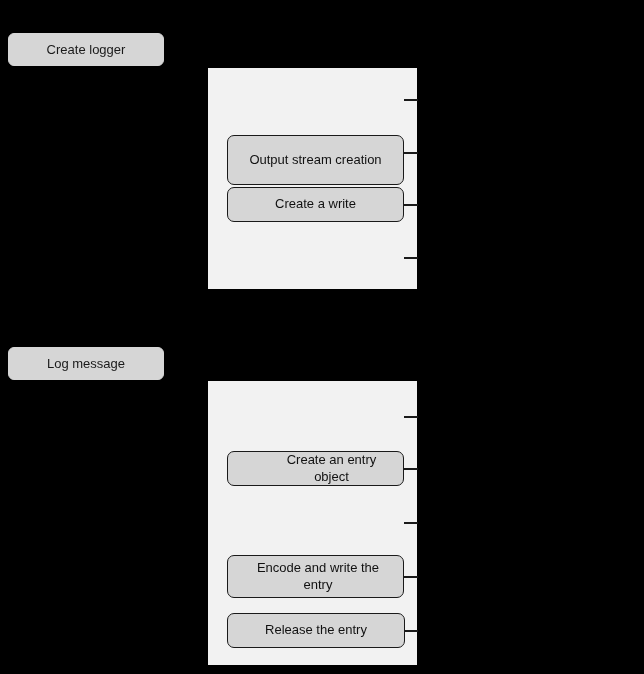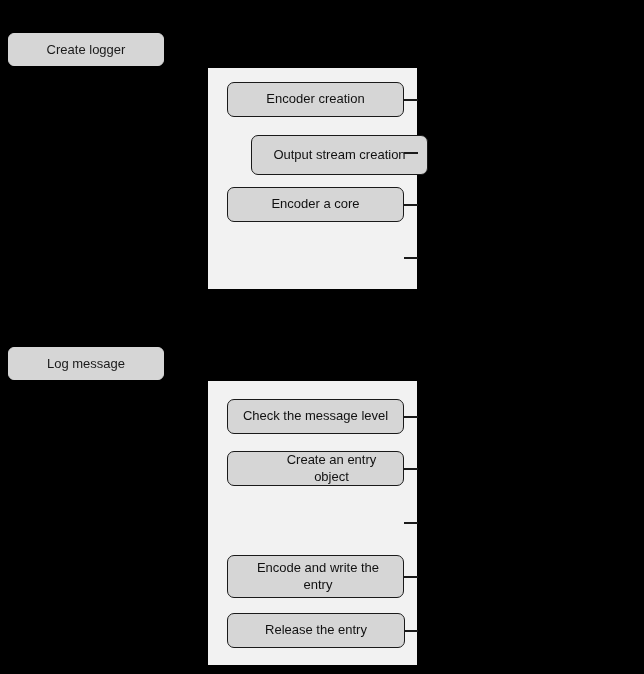--- a/index.html
+++ b/index.html
@@ -78,37 +78,35 @@
 </head>
 <body>
 
 <div class="canvas">
 
   <div class="phase-label" style="left:8px; top:33px; width:156px; height:33px;">Create logger</div>
 
   <div class="step-group" style="left:208px; top:68px; width:209px; height:221px;">
   </div>
 
-  <div class="step-box" style="left:227px; top:82px; width:177px; height:35px;">Encoder creation</div>
   <div class="connector" style="left:404px; top:99px; width:14px;"></div>
 
-  <div class="step-box" style="left:227px; top:135px; width:177px; height:40px;margin-left:24px;">Output stream creation</div>
+  <div class="step-box" style="left:227px; top:135px; width:177px; height:50px;">Output stream creation</div>
   <div class="connector" style="left:404px; top:152px; width:14px;"></div>
 
-  <div class="step-box" style="left:227px; top:187px; width:177px; height:35px;">Encoder a core</div>
+  <div class="step-box" style="left:227px; top:187px; width:177px; height:35px;">Create a write</div>
   <div class="connector" style="left:404px; top:204px; width:14px;"></div>
 
   <div class="connector" style="left:404px; top:257px; width:14px;"></div>
 
   <div class="phase-label" style="left:8px; top:347px; width:156px; height:33px;">Log message</div>
 
   <div class="step-group" style="left:208px; top:381px; width:209px; height:284px;">
   </div>
 
-  <div class="step-box" style="left:227px; top:399px; width:177px; height:35px;">Check the message level</div>
   <div class="connector" style="left:404px; top:416px; width:14px;"></div>
 
   <div class="step-box" style="left:227px; top:451px; width:177px; height:35px;padding-left:40px;">Create an entry object</div>
   <div class="connector" style="left:404px; top:468px; width:14px;"></div>
 
   <div class="connector" style="left:404px; top:522px; width:14px;"></div>
 
   <div class="step-box" style="left:227px; top:555px; width:177px; height:43px;padding-left:13px;">Encode and write the entry</div>
   <div class="connector" style="left:404px; top:576px; width:14px;"></div>
 

